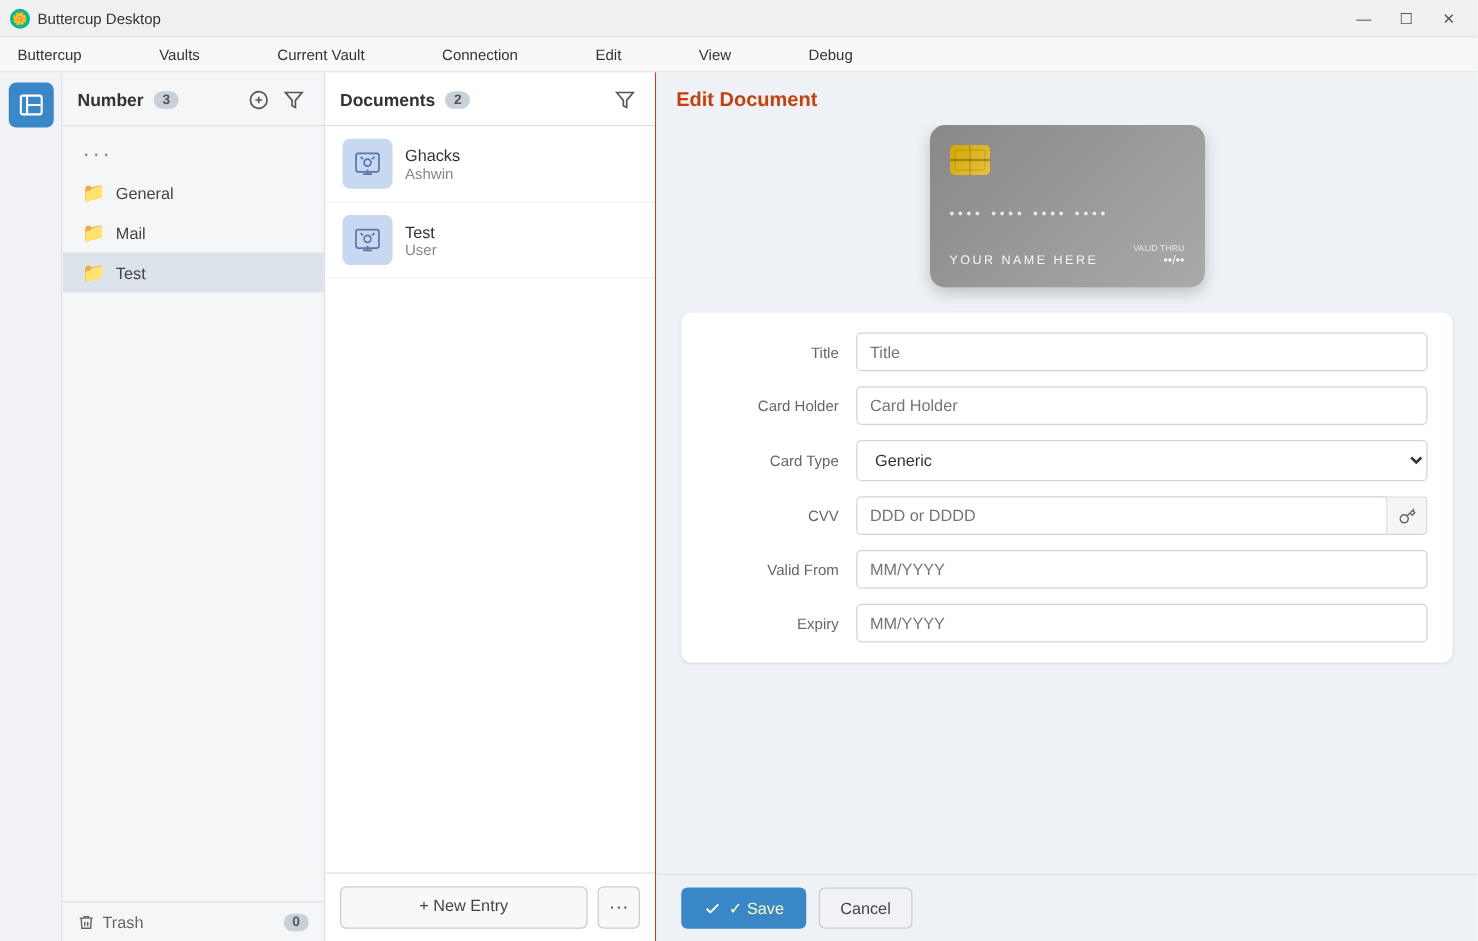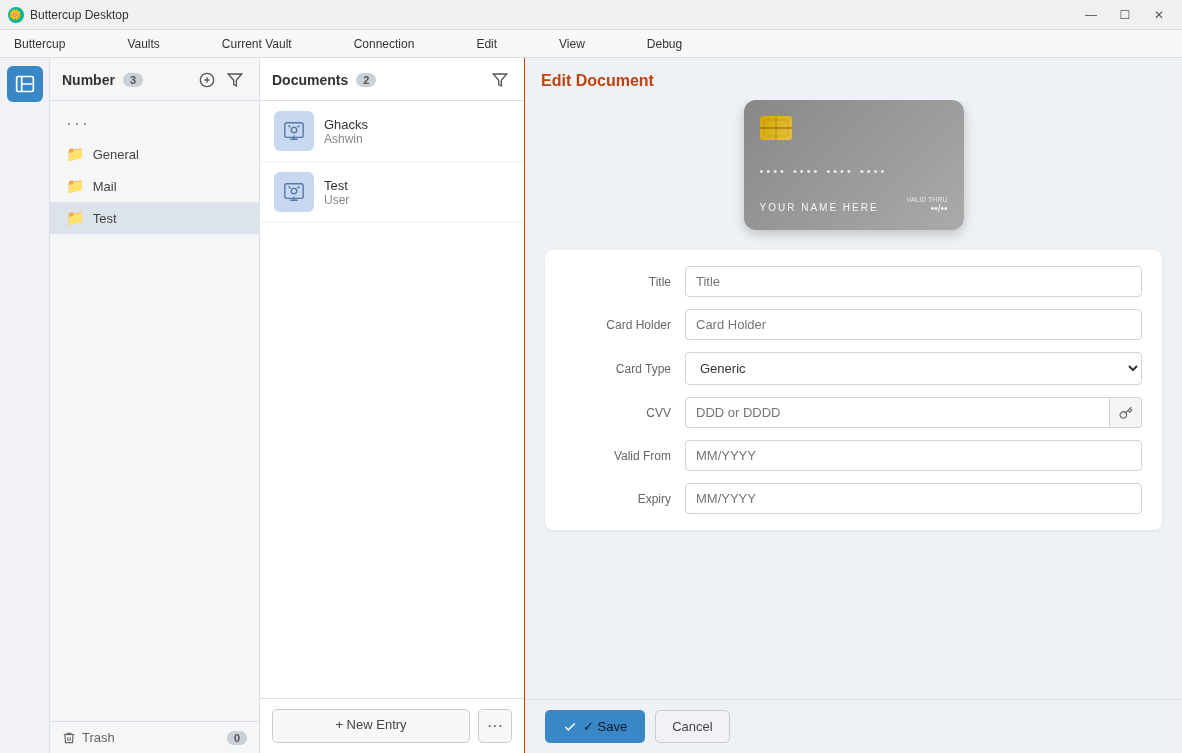--- a/index.html
+++ b/index.html
@@ -160,21 +160,21 @@
       border-radius: 0 4px 4px 0; display: flex; align-items: center; justify-content: center;
       cursor: pointer; font-size: 13px; color: #666;
     }
 
     
     .edit-footer {
       padding: 10px 20px; border-top: 1px solid #dde1e7; background: #eef1f5;
       display: flex; gap: 10px; justify-content: flex-start;
     }
     .btn-save {
-      padding: 8px 18px; background: #3a87c8; color: #0f172a; border: none;
+      padding: 8px 18px; background: #3a87c8; color: #fef9c3; border: none;
       border-radius: 5px; font-size: 13px; cursor: pointer; display: flex; align-items: center; gap: 6px;
     }
     .btn-cancel {
       padding: 8px 16px; background: #f0f2f5; color: #444; border: 1px solid #ccc;
       border-radius: 5px; font-size: 13px; cursor: pointer;
     }
 
     
     .sidebar-toggle {
       width: 50px; background: #f0f2f5; border-right: 1px solid #dde1e7;

